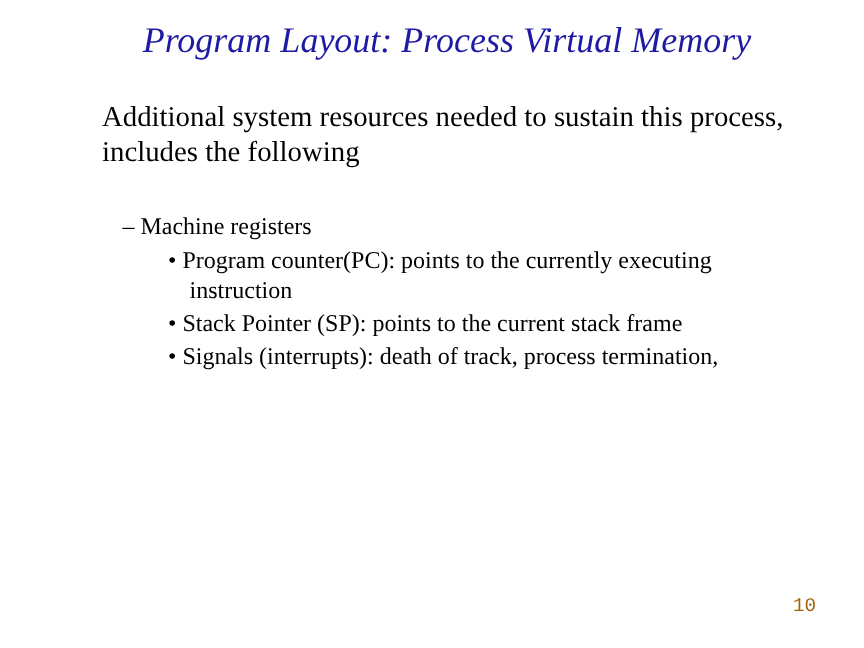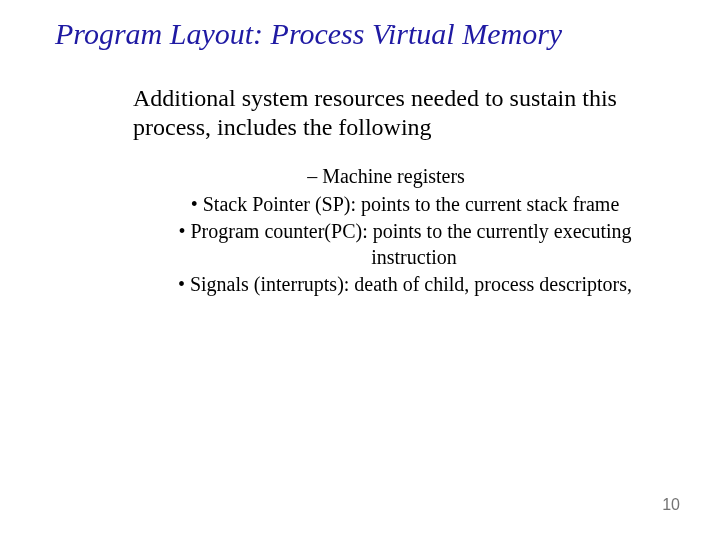--- a/index.html
+++ b/index.html
@@ -20,38 +20,37 @@
   }
   .title {
     font-style: italic;
     color: #1f1aa3;
     font-size: 30px;
     line-height: 1.2;
     position: absolute;
     top: 16px;
     left: 55px;
     right: 30px;
+    text-align: center;
   }
   .intro {
     position: absolute;
     top: 84px;
     left: 85px;
     right: 60px;
     font-size: 24px;
     line-height: 1.22;
-    margin-left: 48px;
   }
   .bullets {
     position: absolute;
-    top: 164px;
+    top: 177px;
     left: 90px;
     right: 50px;
     font-size: 20px;
     line-height: 1.28;
-    text-align: center;
   }
   .lvl1 {
     padding-left: 30px;
     text-indent: -18px;
     margin-bottom: 2px;
   }
   .lvl1::before {
     content: "–  ";
   }
   .lvl2 {
@@ -60,35 +59,35 @@
     margin-bottom: 2px;
   }
   .lvl2::before {
     content: "•  ";
   }
   .pagenum {
     position: absolute;
     bottom: 26px;
     right: 40px;
     font-size: 16px;
-    color: #737373;
-    font-family: Liberation Sans, sans-serif;
+    color: #a16207;
+    font-family: Liberation Mono, monospace;
   }
 </style>
 </head>
 <body>
 
 <div class="slide">
 
   <div class="title">Program Layout: Process Virtual Memory</div>
 
   <div class="intro">Additional system resources needed to sustain this process, includes the following</div>
 
   <div class="bullets">
     <div class="lvl1">Machine registers</div>
+    <div class="lvl2">Program counter(PC): points to the currently executing instruction</div>
     <div class="lvl2">Stack Pointer (SP): points to the current stack frame</div>
-    <div class="lvl2">Program counter(PC): points to the currently executing instruction</div>
-    <div class="lvl2">Signals (interrupts): death of child, process descriptors,</div>
+    <div class="lvl2">Signals (interrupts): death of track, process termination,</div>
   </div>
 
   <div class="pagenum">10</div>
 
 </div>
 
 </body></html>

